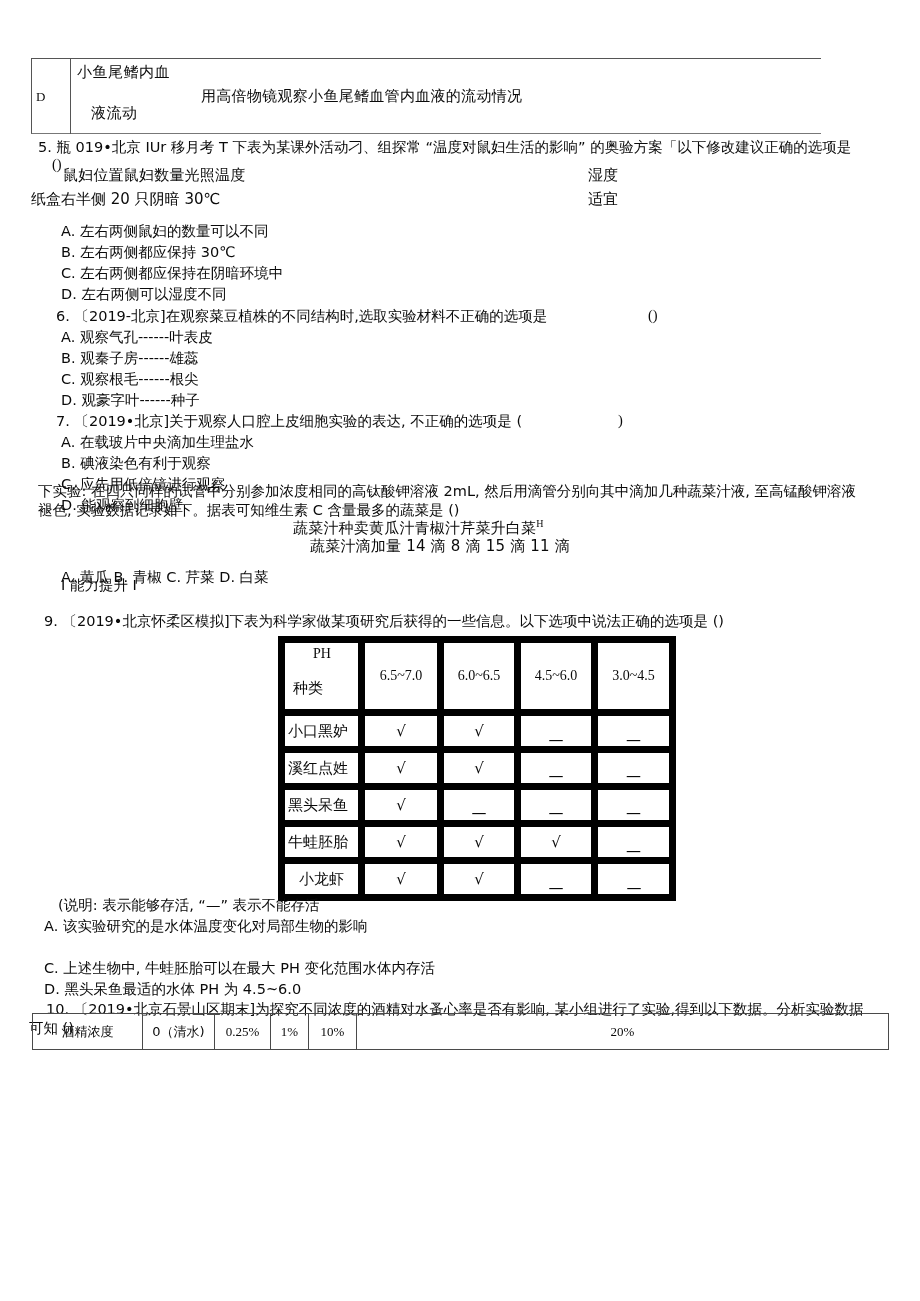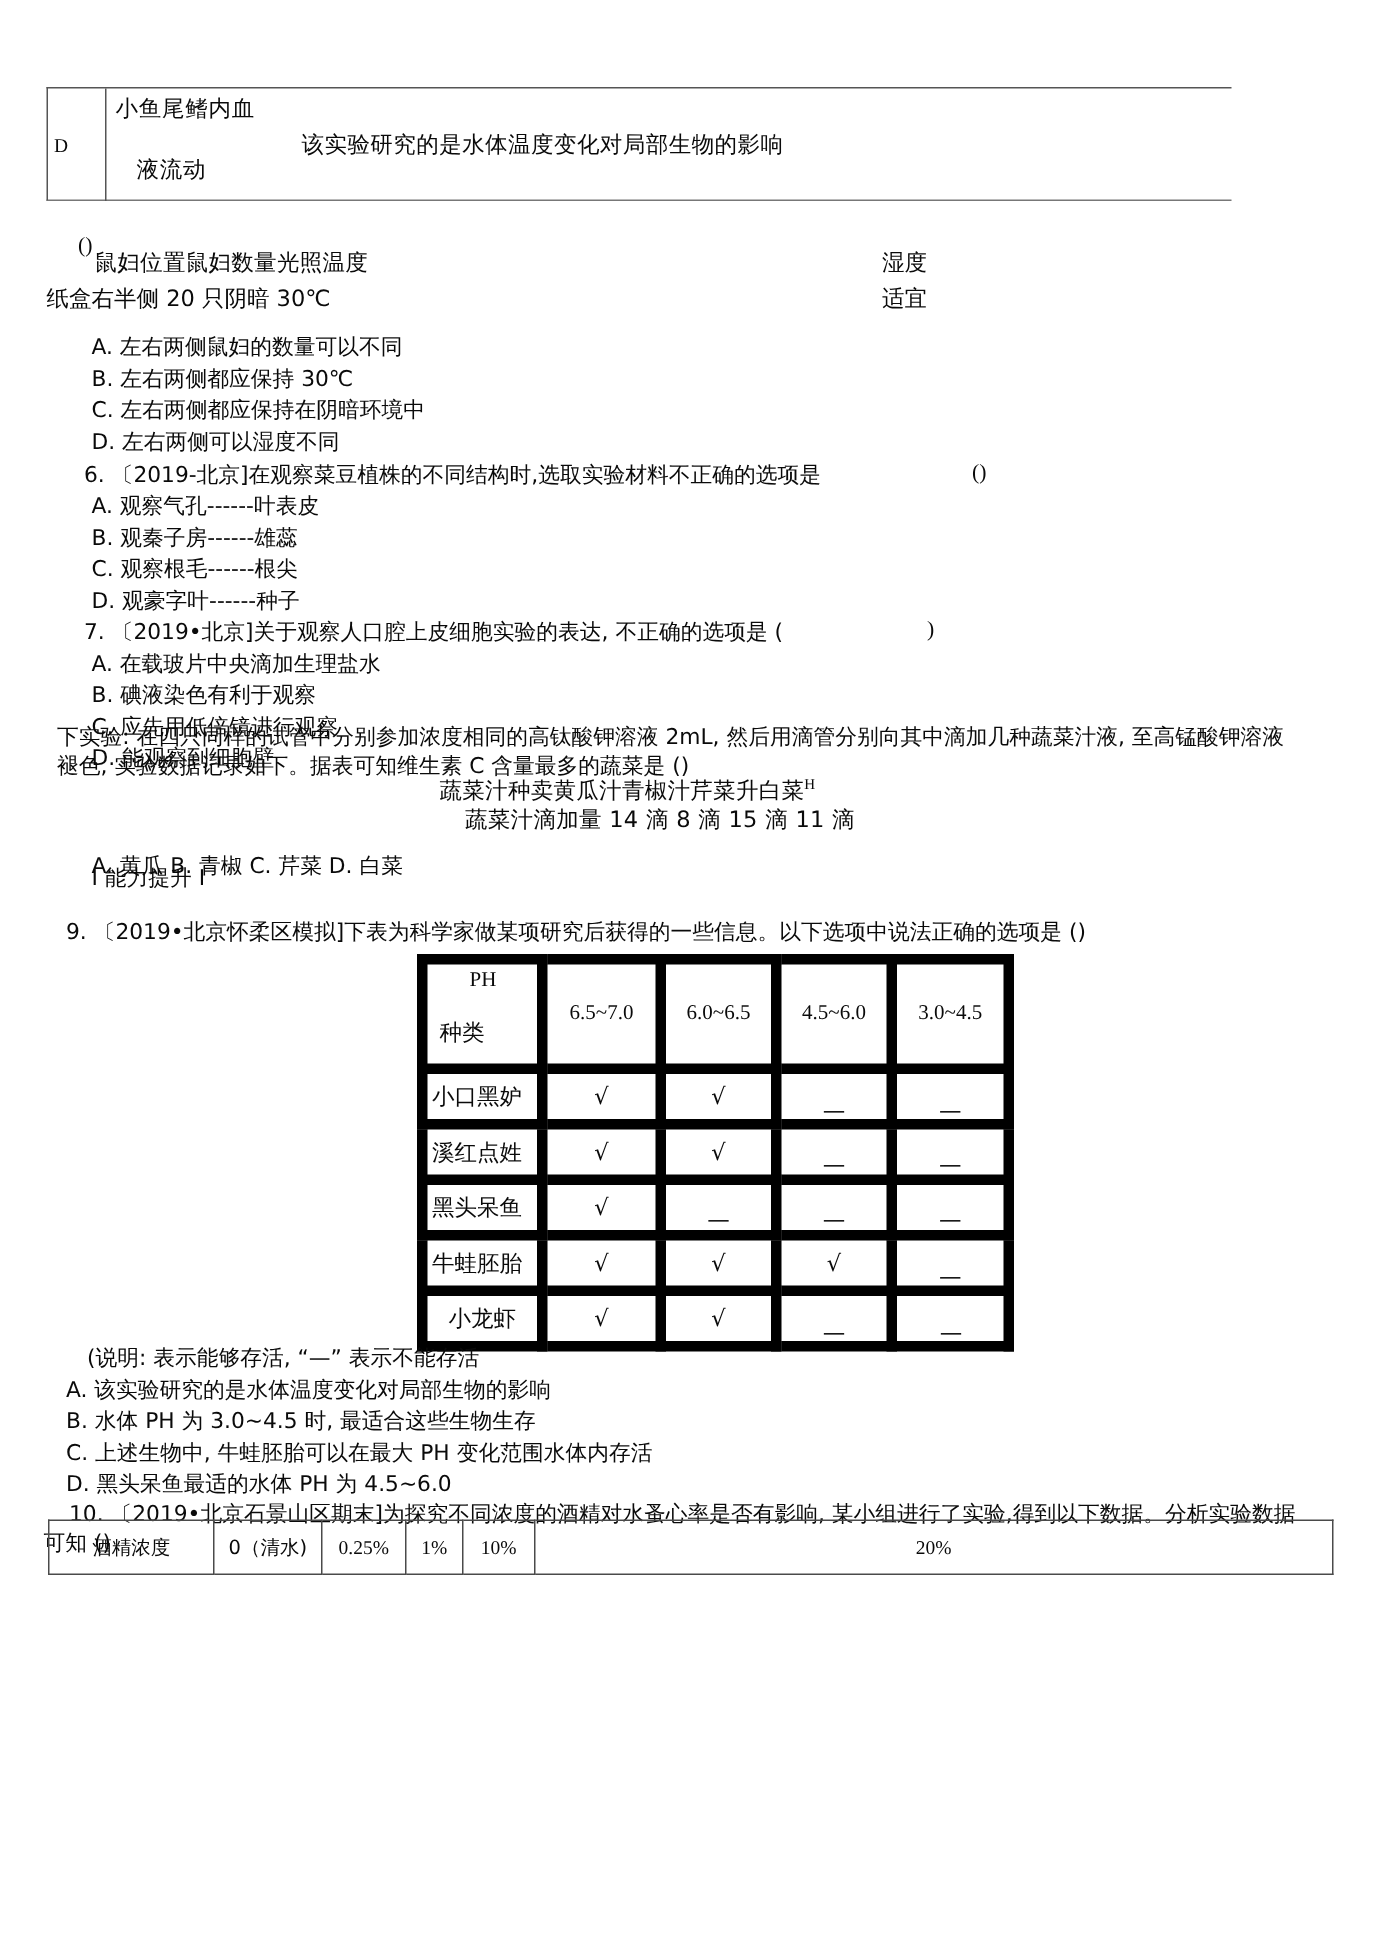--- a/index.html
+++ b/index.html
@@ -123,23 +123,24 @@
 <body>
 
 <div class="page">
 
   <div class="toptable">
     <div class="cell-d serif">D</div>
     <div class="cell-mid cn">
       <span class="l1">小鱼尾鳍内血</span>
       <span class="l2">液流动</span>
     </div>
-    <div class="cell-right cn">该实验研究的是水体温度变化对局部生物的影响</div>
+    <div class="cell-right cn">用高倍物镜观察小鱼尾鳍血管内血液的流动情况</div>
   </div>
 
+  <div class="abs cn" style="left:38px; top:138px; font-size:14.5px;">5. 瓶 019•北京 IUr 移月考 T 下表为某课外活动刁、组探常 “温度对鼠妇生活的影响” 的奥验方案「以下修改建议正确的选项是</div>
   <div class="abs serif" style="left:52px; top:156px; font-size:14.5px;">()</div>
 
   <div class="mp1 cn">鼠妇位置鼠妇数量光照温度</div>
   <div class="mp1b cn">湿度</div>
   <div class="mp2 cn">纸盒右半侧 20 只阴暗 30℃</div>
   <div class="mp2b cn">适宜</div>
 
   <div class="opt cn" style="left:61px; top:222px;">A. 左右两侧鼠妇的数量可以不同</div>
   <div class="opt cn" style="left:61px; top:243px;text-align:center;">B. 左右两侧都应保持 30℃</div>
   <div class="opt cn" style="left:61px; top:264px;">C. 左右两侧都应保持在阴暗环境中</div>
@@ -227,21 +228,20 @@
       <td class="c2"><span class="chk">√</span></td>
       <td class="c3"><span class="dash lo">—</span></td>
       <td class="c4"><span class="dash lo wide">—</span></td>
     </tr>
   </tbody>
     </table>
 
   <div class="abs cn" style="left:58px; top:896px; font-size:14.5px;">(说明: 表示能够存活, “—” 表示不能存活</div>
 
   <div class="opt cn" style="left:44px; top:917px;">A. 该实验研究的是水体温度变化对局部生物的影响</div>
-  <div class="opt cn" style="left:44px; top:938px;">B. 水体 PH 为 3.0~4.5 时, 最适合这些生物生存</div>
   <div class="opt cn" style="left:44px; top:959px;">C. 上述生物中, 牛蛙胚胎可以在最大 PH 变化范围水体内存活</div>
   <div class="opt cn" style="left:44px; top:980px;">D. 黑头呆鱼最适的水体 PH 为 4.5~6.0</div>
 
   <div class="abs cn" style="left:46px; top:1000px; font-size:14.5px;">10.  〔2019•北京石景山区期末]为探究不同浓度的酒精对水蚤心率是否有影响, 某小组进行了实验,得到以下数据。分析实验数据</div>
   <div class="abs cn" style="left:29px; top:1019px; font-size:14.5px;">可知 ()</div>
 
   <table class="altable">
     <tbody>
         <tr class="r1">
       <td class="cA cn15">酒精浓度</td>

